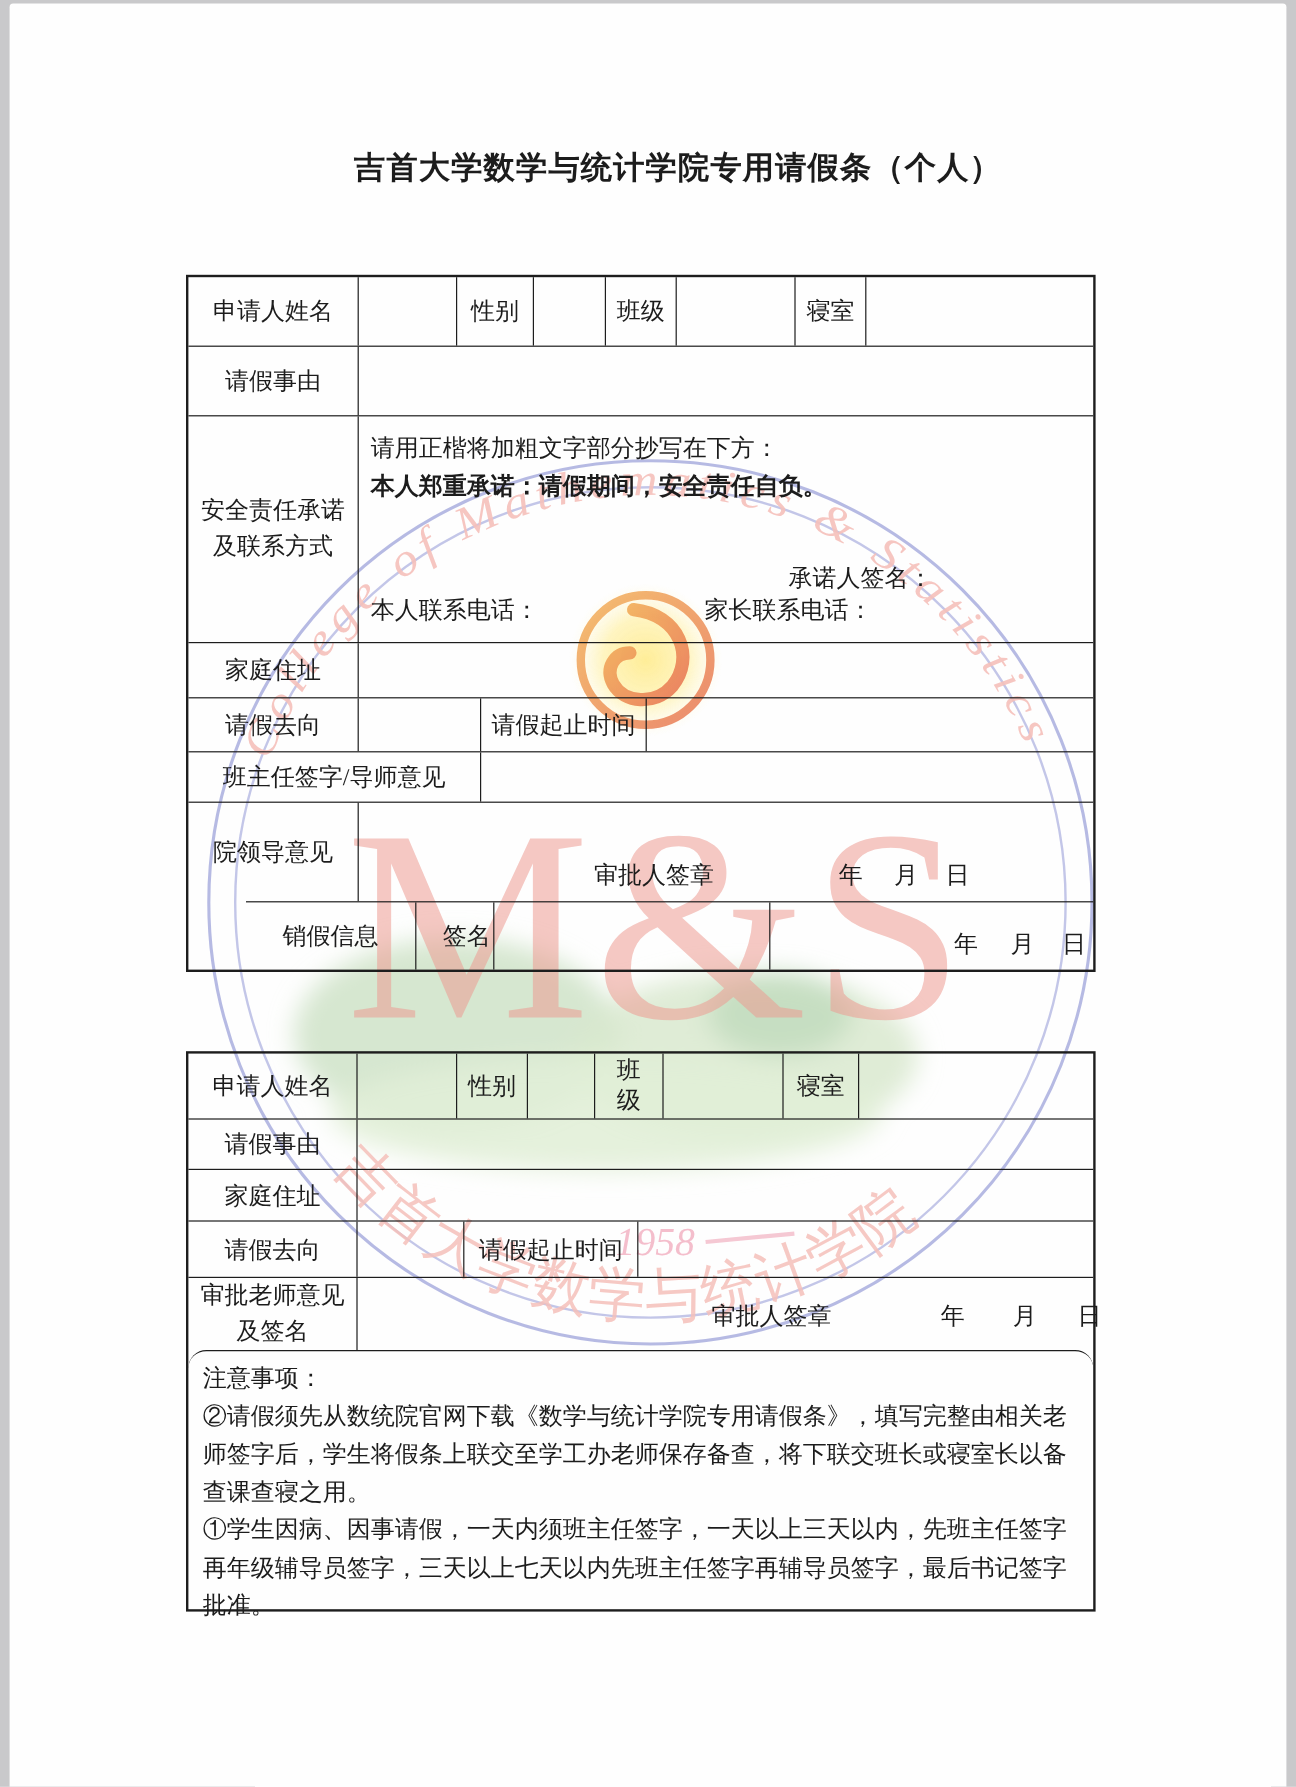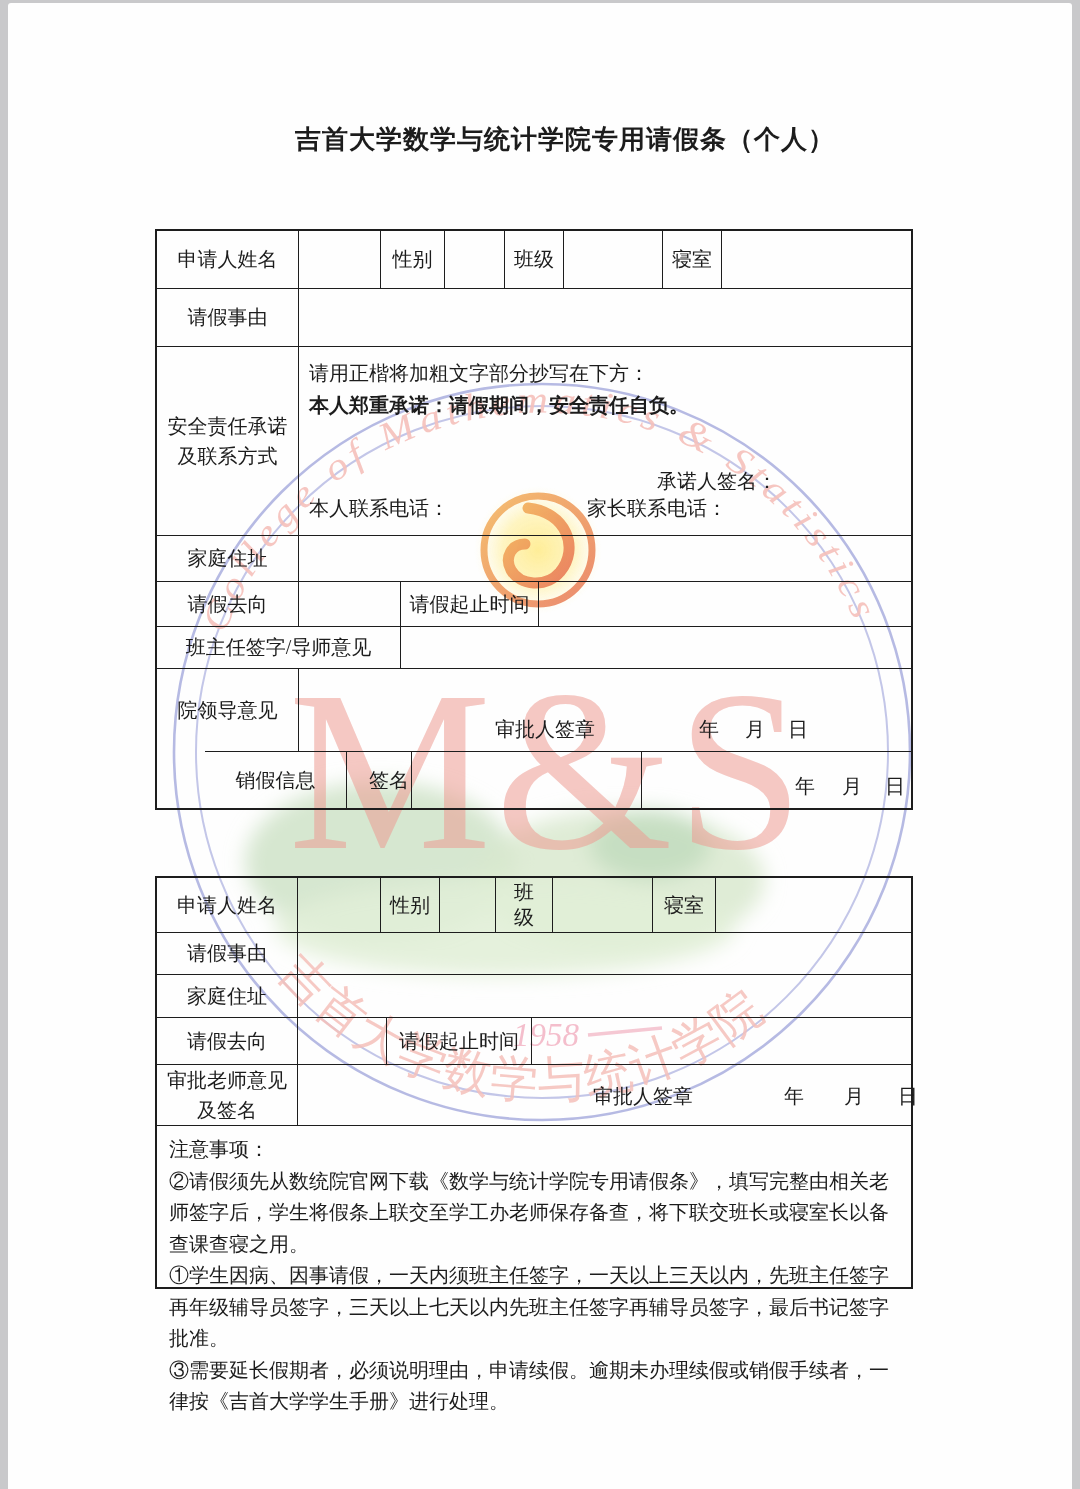--- a/index.html
+++ b/index.html
@@ -224,22 +224,21 @@
         </span>
       </div>
       <div class="td fill freecell">
         <span class="abs" style="left:295px;top:18px;">审批人签章</span>
         <span class="abs" style="left:486px;top:18px;">年</span>
         <span class="abs" style="left:546px;top:18px;">月</span>
         <span class="abs" style="left:600px;top:18px;">日</span>
       </div>
     </div>
 
-    <div class="tr" style="height:162px;">
+    <div class="tr" style="height:216px;border-radius:15px;">
       <div class="td fill notes-cell">
         <p>注意事项：</p>
         <p>②请假须先从数统院官网下载《数学与统计学院专用请假条》，填写完整由相关老师签字后，学生将假条上联交至学工办老师保存备查，将下联交班长或寝室长以备查课查寝之用。</p>
         <p>①学生因病、因事请假，一天内须班主任签字，一天以上三天以内，先班主任签字再年级辅导员签字，三天以上七天以内先班主任签字再辅导员签字，最后书记签字批准。</p>
-        <p>③需要延长假期者，必须说明理由，申请续假。逾期未办理续假或销假手续者，一律按《吉首大学学生手册》进行处理。</p>
       </div>
     </div>
   </div>
 </div>
 
 </body></html>

